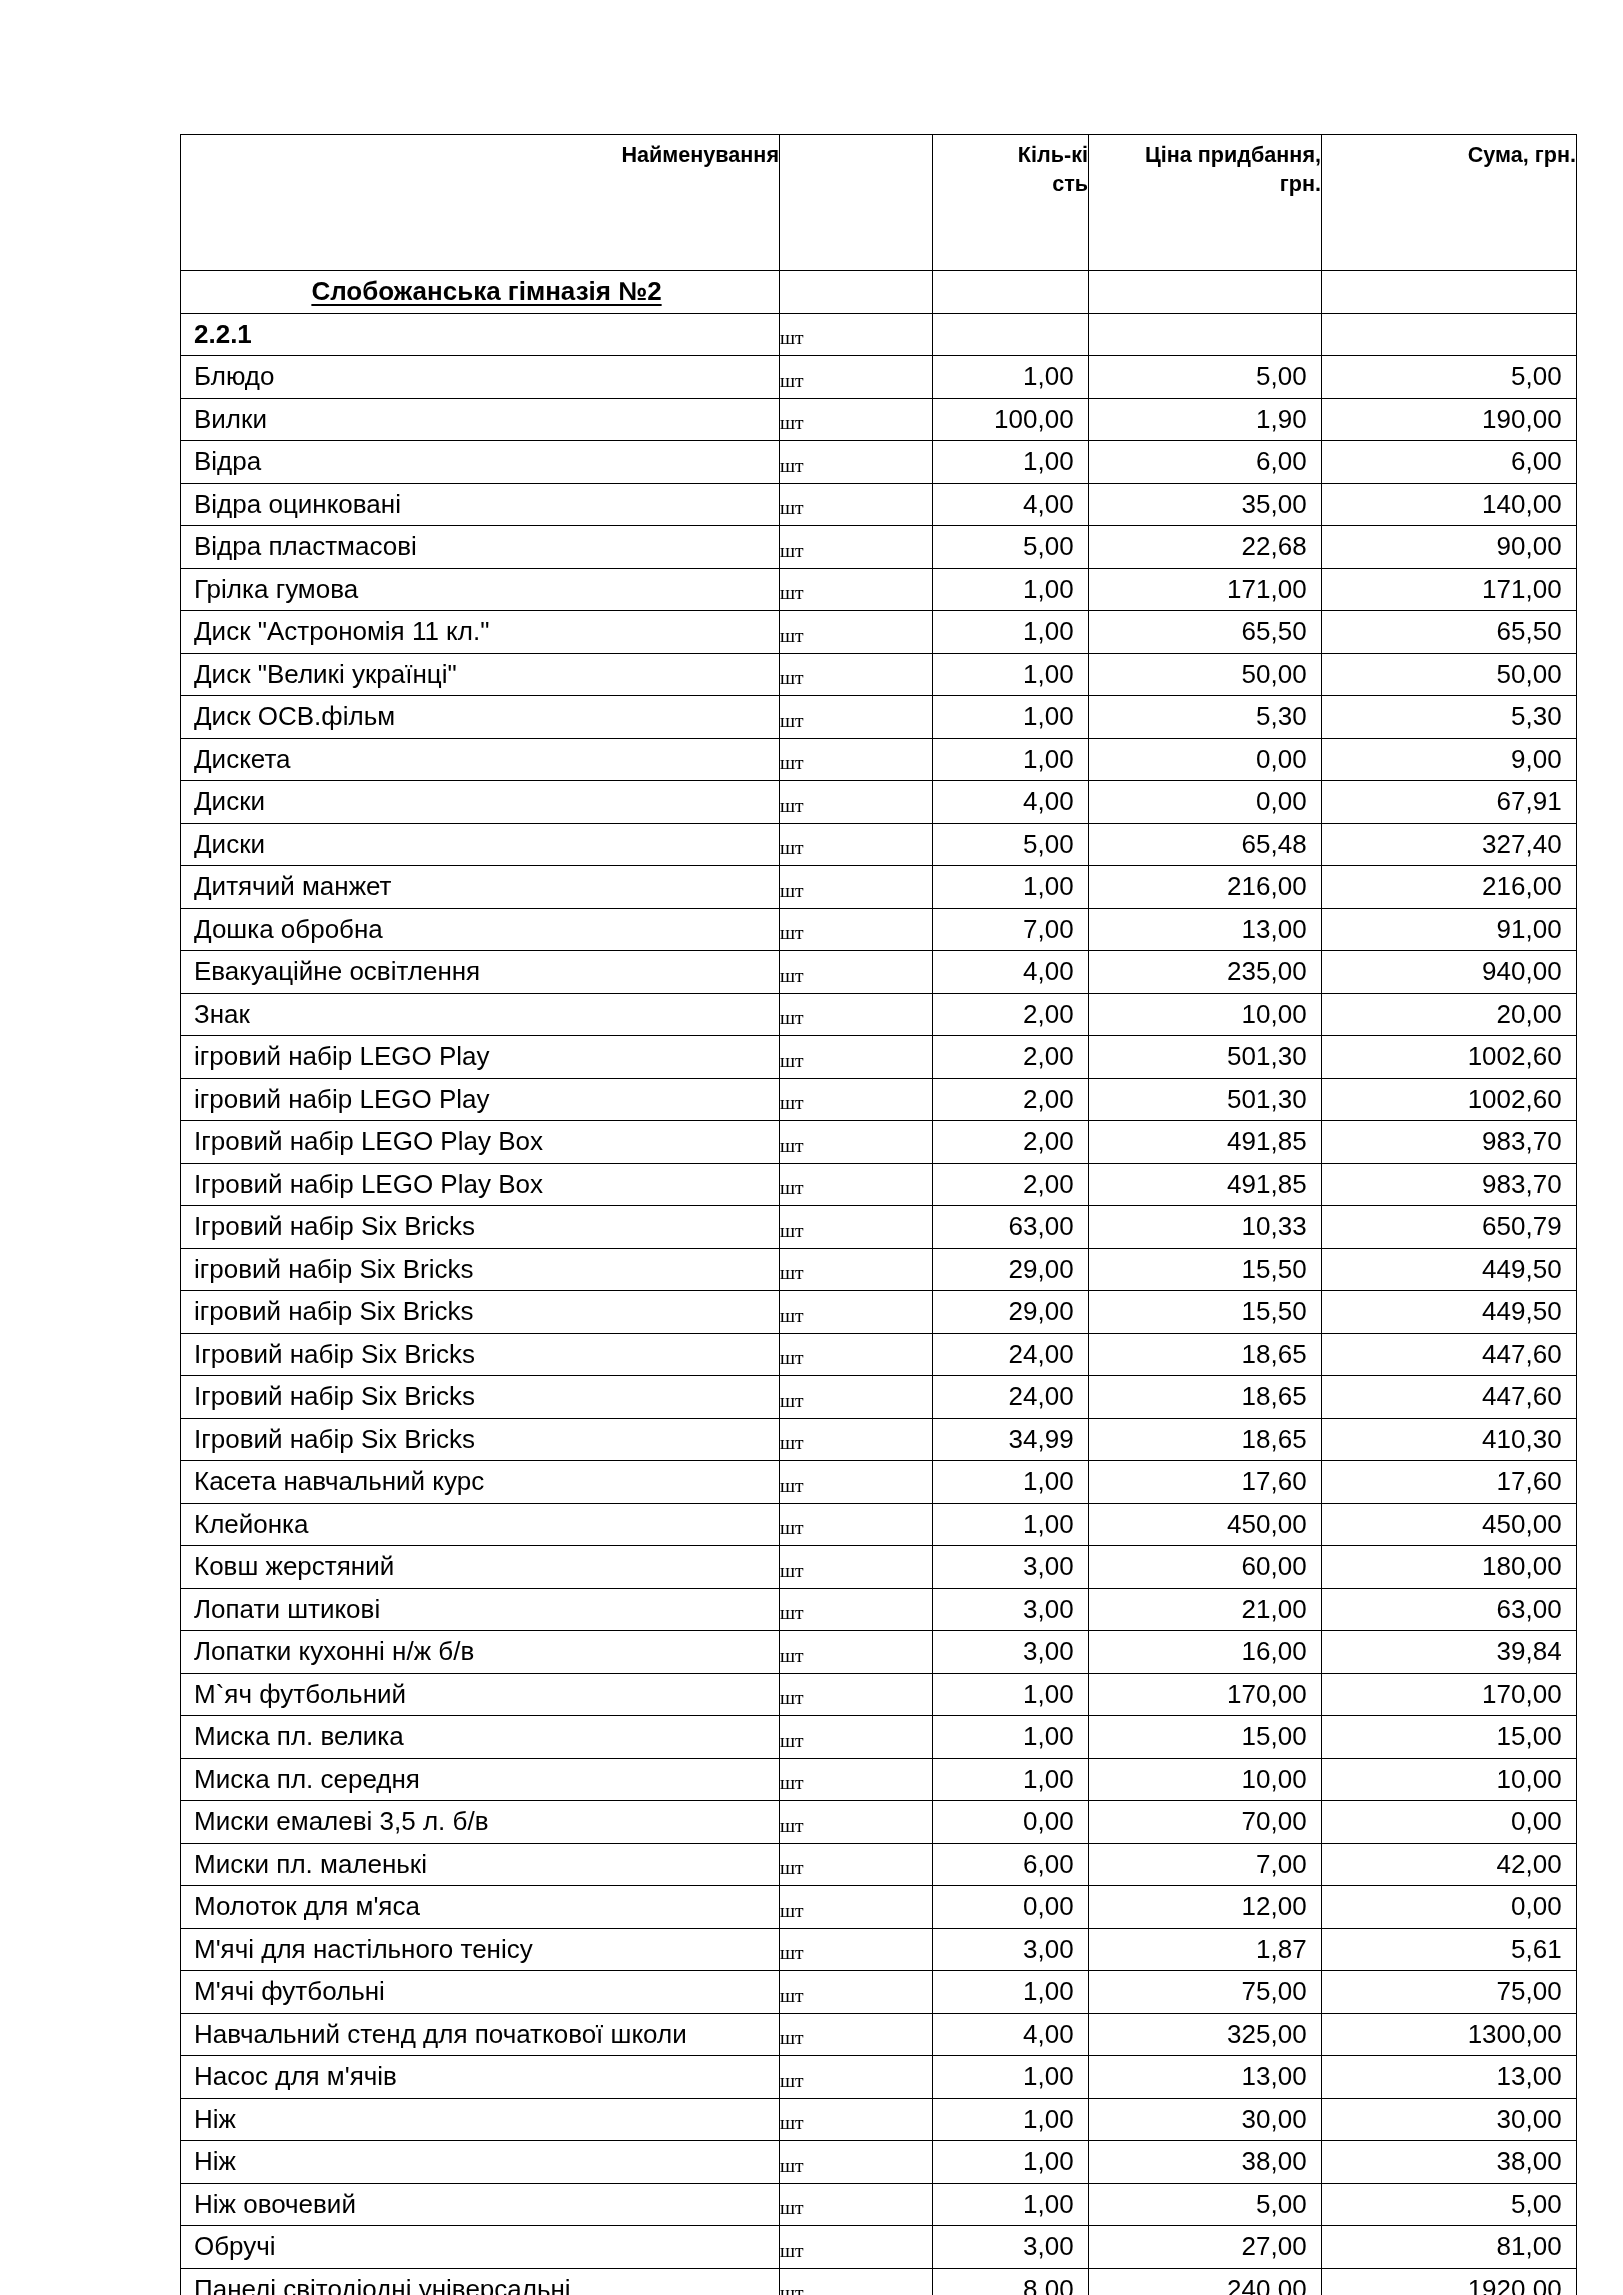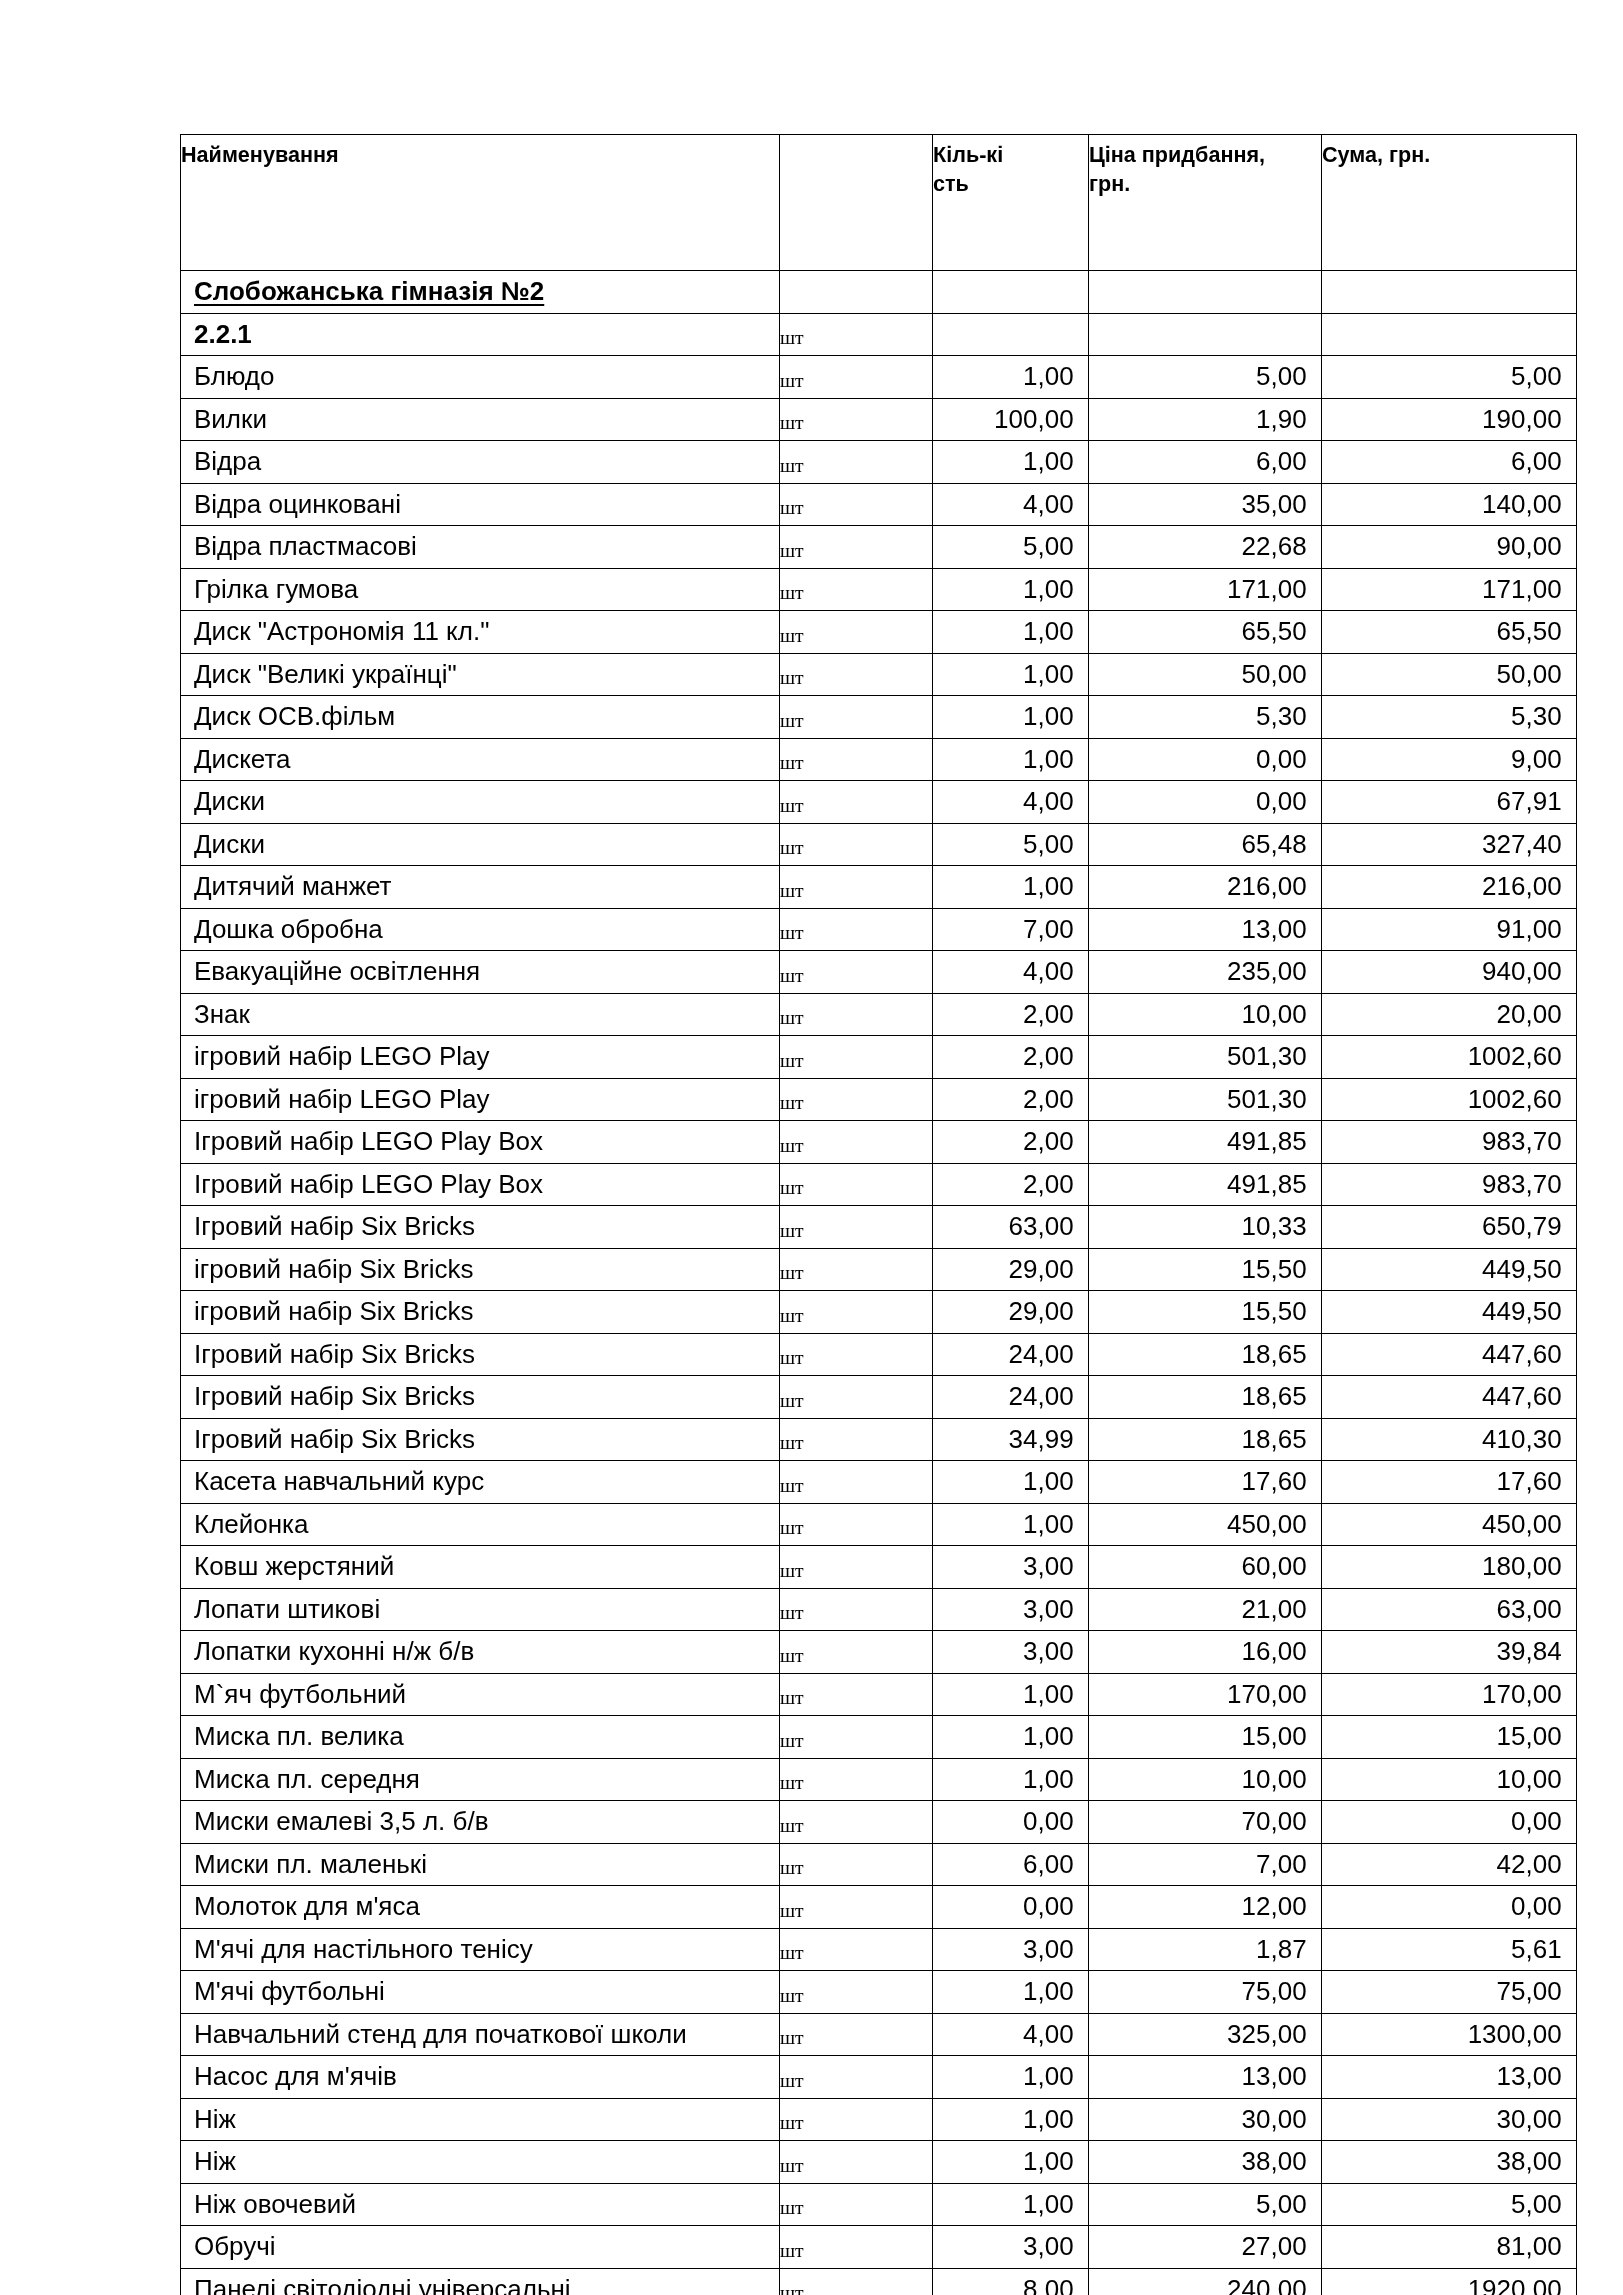--- a/index.html
+++ b/index.html
@@ -37,21 +37,21 @@
 
   table.inv th, table.inv td {
     border: 1.3px solid #000;
     padding: 0;
     overflow: hidden;
     white-space: nowrap;
   }
   table.inv thead th {
     height: 130px;
     vertical-align: top;
-    text-align: left;
+    text-align: right;
     font-weight: bold;
     font-size: 21.6px;
     line-height: 29px;
     padding-top: 5.2px;
     white-space: normal;
   }
   table.inv tbody td {
     height: 35px;
     font-size: 26px;
     line-height: 35px;
@@ -61,20 +61,21 @@
     font-family: "Liberation Serif", "DejaVu Serif", serif;
     font-size: 19.6px !important;
     padding-top: 6.5px !important;
   }
   td.num { text-align: right; padding-right: 14.4px !important; }
   tr.school td.name {
     font-weight: bold;
     text-decoration: underline;
     text-decoration-thickness: 2px;
     text-underline-offset: 3.9px;
+    text-align: center;
   }
   tr.group td.name { font-weight: bold; border-radius: 20px; }
 </style>
 </head>
 <body>
 
 <div class="page">
   <table class="inv">
     <colgroup>
       <col class="c-name">

